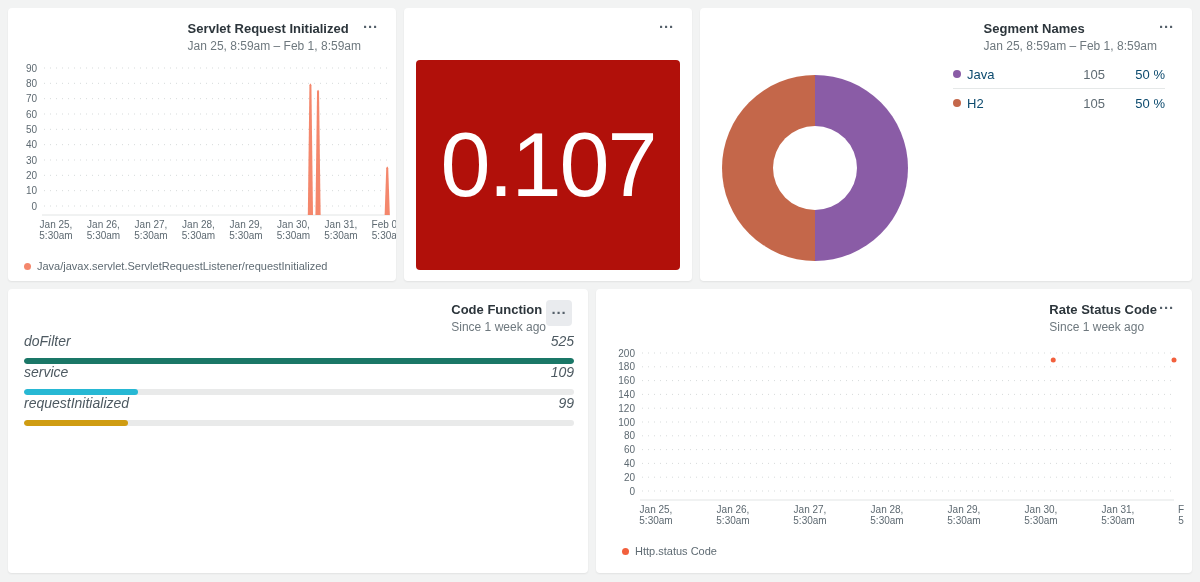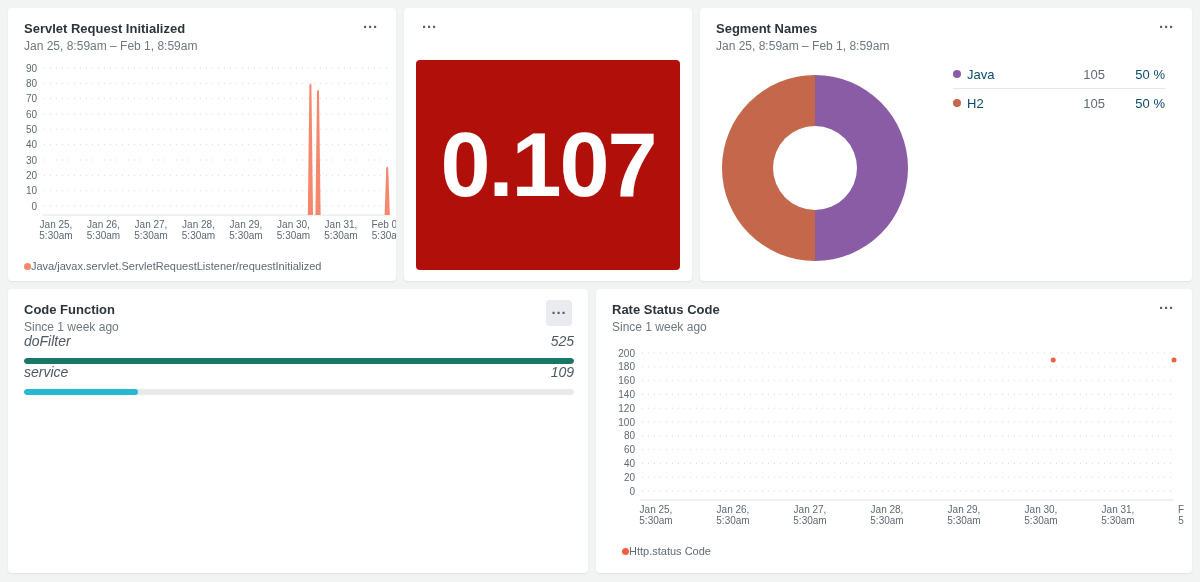--- a/index.html
+++ b/index.html
@@ -6,40 +6,40 @@
   body{width:1200px;height:582px;background:#f2f3f3;font-family:"Liberation Sans",sans-serif;-webkit-font-smoothing:antialiased;}
   .page{padding:8px;display:flex;flex-direction:column;gap:8px;}
   .row{display:flex;gap:8px;}
   .panel{background:#fff;border-radius:4px;box-shadow:0 1px 2px rgba(0,0,0,.07);position:relative;overflow:hidden;}
   #panel-servlet{width:388px;height:273px;}
   #panel-error{width:288px;height:273px;}
   #panel-segment{width:492px;height:273px;}
   #panel-codefn{width:580px;height:284px;}
   #panel-http{width:596px;height:284px;}
 
-  .panel-head{display:flex;justify-content:space-between;align-items:flex-start;padding:13px 16px 0 16px;}
+  .panel-head{display:flex;justify-content:flex-end;align-items:flex-start;padding:13px 16px 0 16px;}
   .p-title{font-size:13px;font-weight:700;color:#2c353b;line-height:15px;}
   .p-sub{font-size:12px;color:#6e787e;margin-top:3px;}
   .menu-btn{background:none;border:0;padding:0 2px;color:#55606a;font-size:15px;font-weight:700;line-height:12px;cursor:pointer;letter-spacing:0;}
   .menu-btn.boxed{background:#e9ebee;border-radius:4px;width:26px;height:26px;line-height:22px;text-align:center;margin-top:-2px;}
 
   svg{position:absolute;display:block;}
   #servlet-chart{left:8px;top:52px;}
   #http-chart{left:16px;top:50px;}
   .tick{font-size:10px;fill:#5d6971;}
   .grid{stroke:#d7dbdb;stroke-width:1;stroke-dasharray:1 5;}
   .axis{stroke:#e2e5e5;stroke-width:1;}
 
-  .legend{position:absolute;display:flex;align-items:center;font-size:11px;color:#5f6b73;}
+  .legend{position:absolute;display:flex;align-items:center;gap:6px;font-size:11px;color:#5f6b73;}
   #servlet-legend{left:16px;bottom:9px;}
   #http-legend{left:26px;bottom:16px;}
   .legend-dot{width:7px;height:7px;border-radius:50%;flex:0 0 auto;}
 
   .billboard{position:absolute;left:12px;right:12px;top:52px;bottom:11px;border-radius:4px;display:flex;align-items:center;justify-content:center;}
-  .billboard-value{font-size:90px;font-weight:700;color:#fff;letter-spacing:-2px;}
+  .billboard-value{font-size:90px;font-weight:400;color:#fff;letter-spacing:-2px;}
 
   .donut{position:absolute;left:22px;top:67px;width:186px;height:186px;border-radius:50%;}
   .donut::after{content:"";position:absolute;left:50%;top:50%;width:84px;height:84px;margin:-42px 0 0 -42px;border-radius:50%;background:#fff;}
 
   .seg-table{position:absolute;left:253px;top:52px;width:212px;}
   .seg-head{font-size:13px;color:#2e383e;margin-bottom:10px;}
   .seg-row{display:flex;align-items:center;height:28px;font-size:13px;}
   .seg-row + .seg-row{border-top:1px solid #e5e8e8;}
   .seg-dot{width:8px;height:8px;border-radius:50%;margin-right:6px;flex:0 0 auto;}
   .seg-label{flex:1;color:#0c4a6e;}
@@ -173,20 +173,29 @@
               <div class="bar-fill" style="width:100.0%;background:#1a7767"></div>
             </div>
           </div>
           <div class="bar-row">
             <div class="bar-line">
               <span class="bar-label">service</span>
               <span class="bar-value">109</span>
             </div>
             <div class="bar-track" style="background:#e9eaea">
               <div class="bar-fill" style="width:20.8%;background:#27b8d4"></div>
+            </div>
+          </div>
+          <div class="bar-row">
+            <div class="bar-line">
+              <span class="bar-label">requestInitialized</span>
+              <span class="bar-value">99</span>
+            </div>
+            <div class="bar-track" style="background:#e9eaea">
+              <div class="bar-fill" style="width:18.9%;background:#cf9c12"></div>
             </div>
           </div>
         </div>
     </section>
 
     <section class="panel" id="panel-http">
       <div class="panel-head">
         <div>
           <div class="p-title">Rate Status Code</div>
           <div class="p-sub">Since 1 week ago</div>

